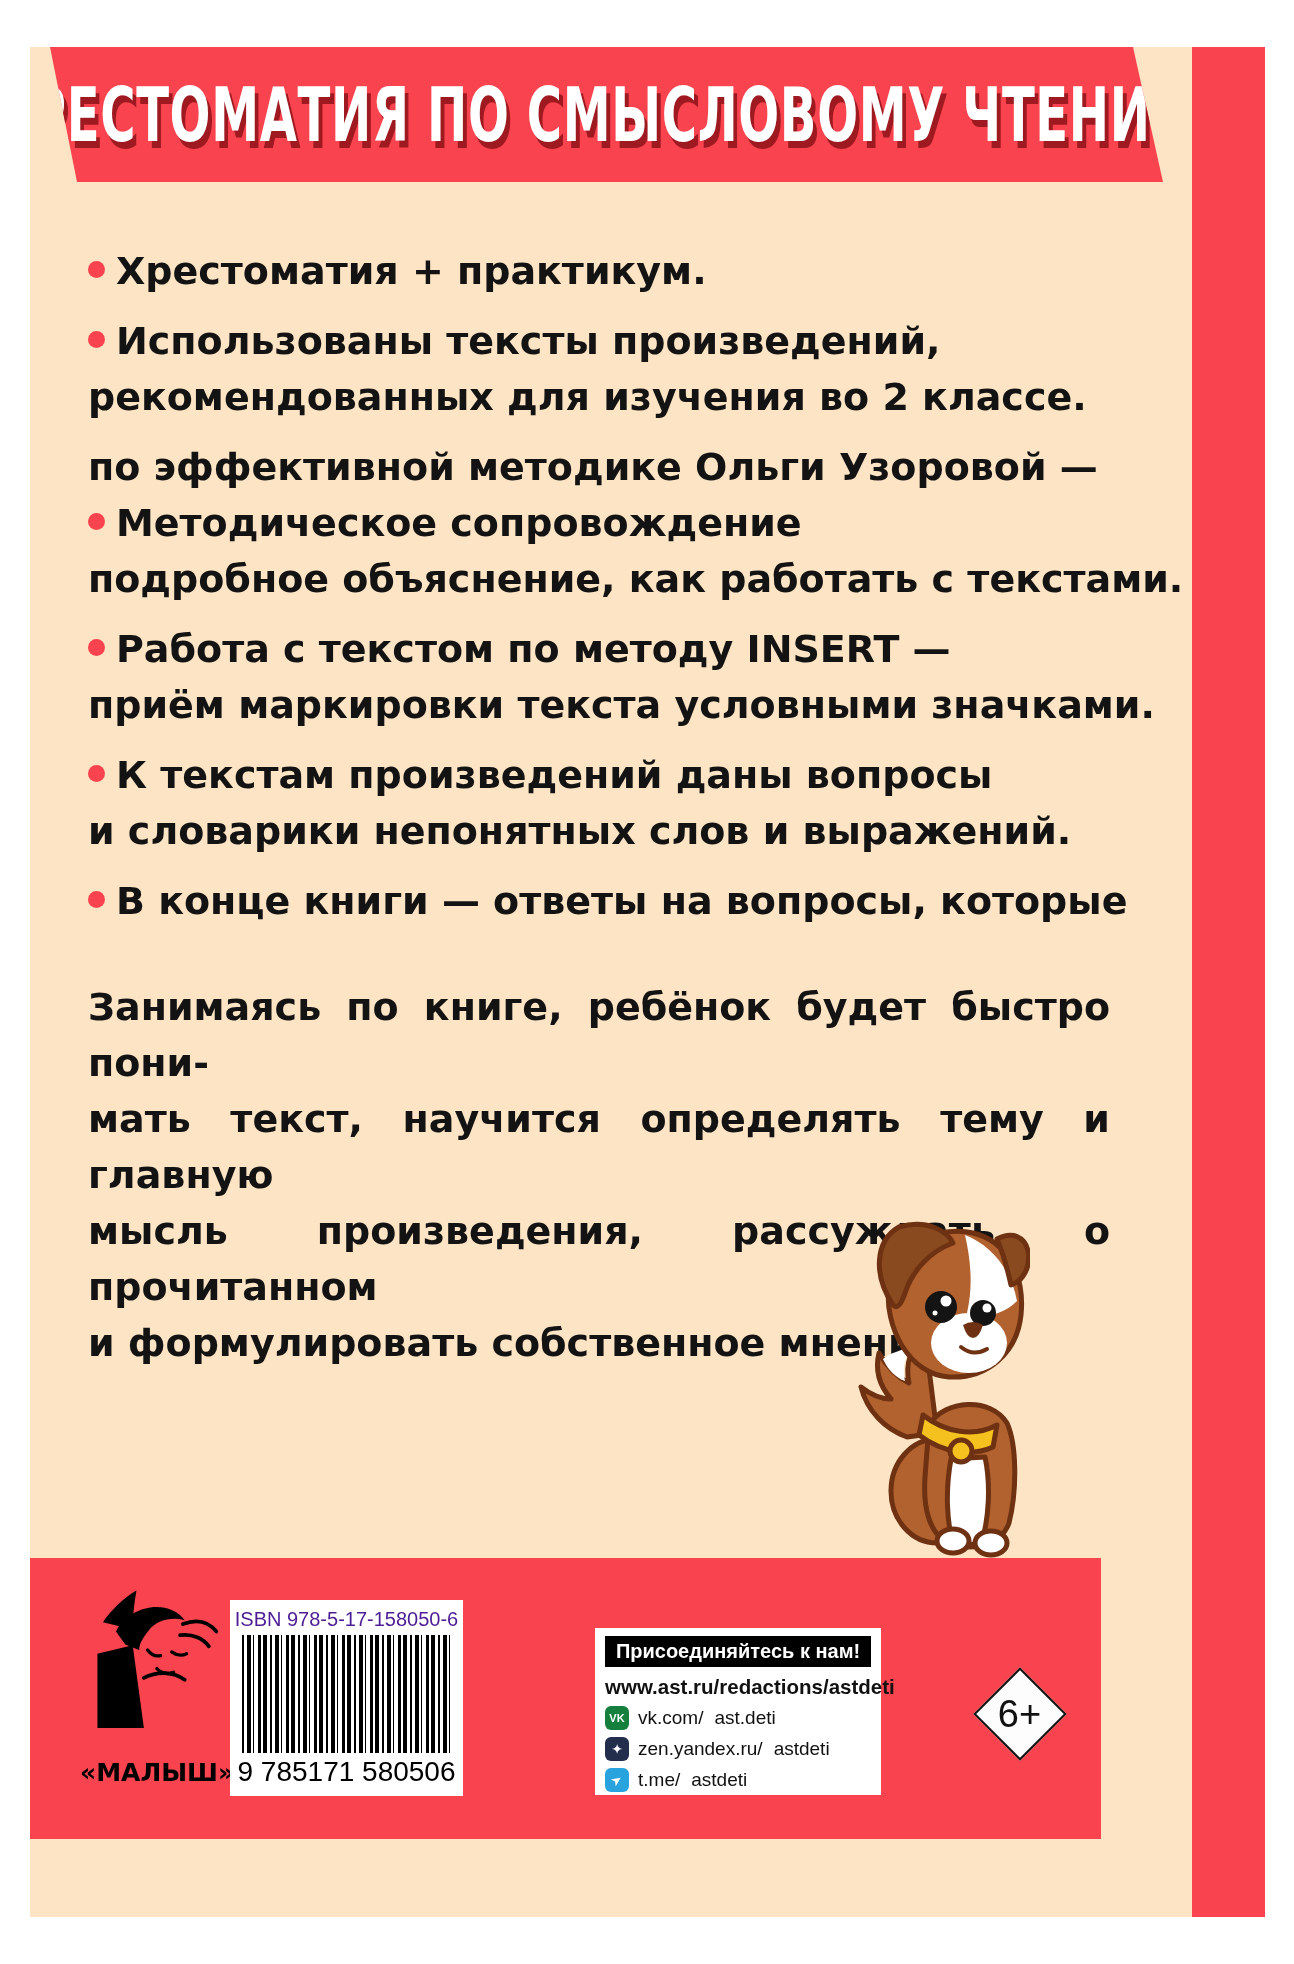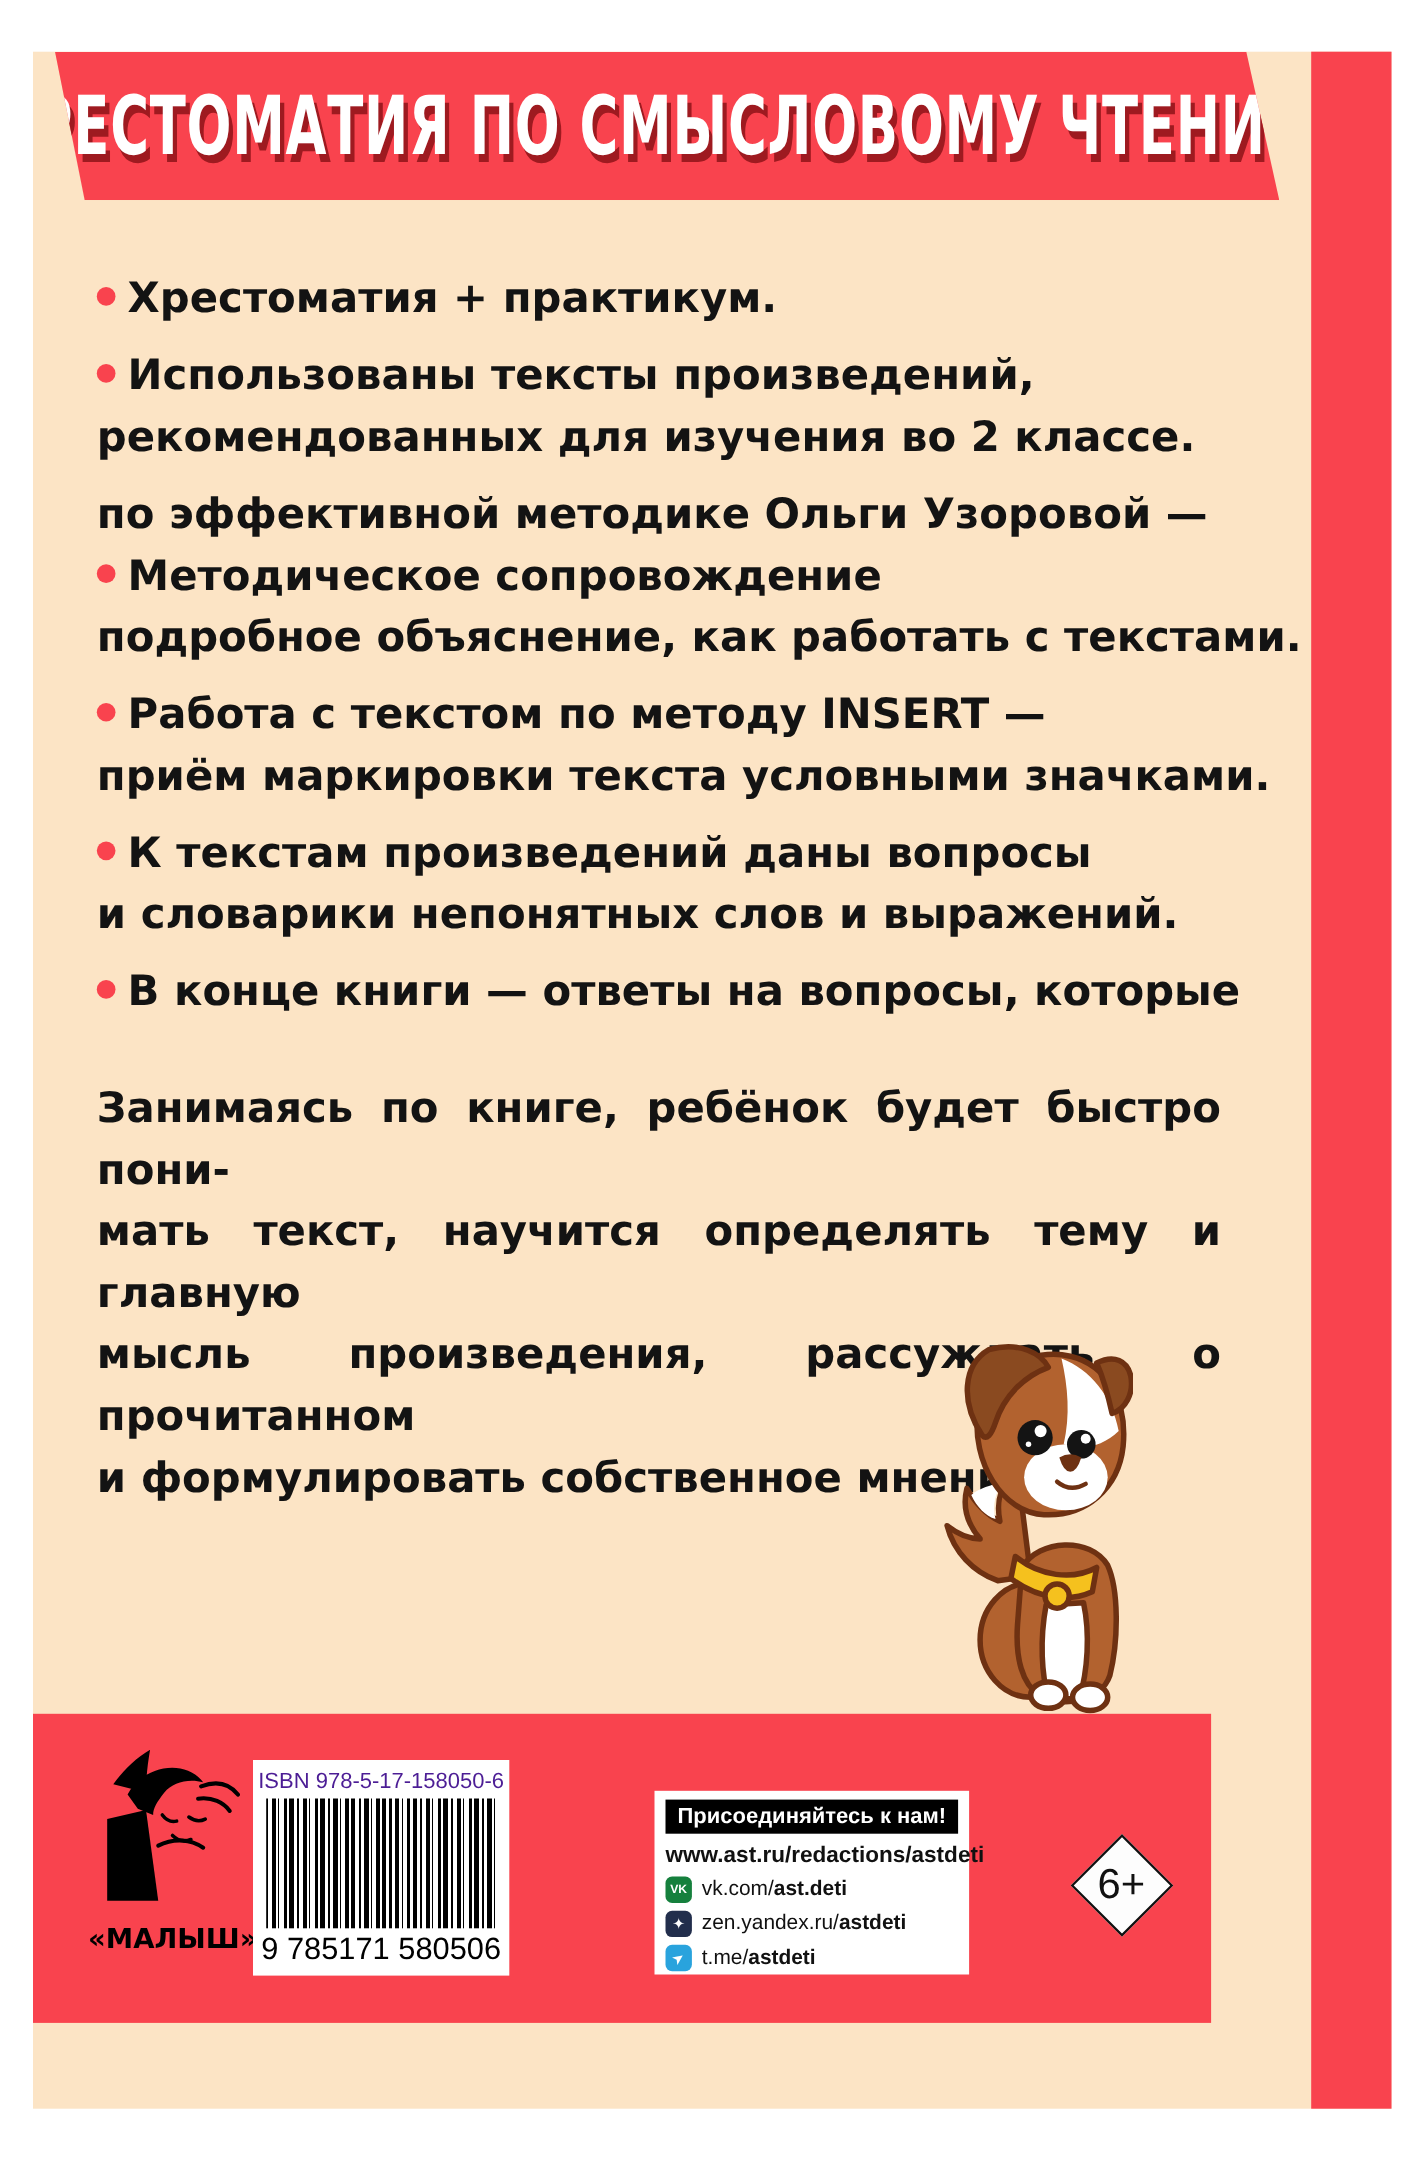--- a/index.html
+++ b/index.html
@@ -29,21 +29,21 @@
   .para .line{white-space:normal;text-align:justify;text-align-last:justify;}
   .para .line.last{text-align:justify;text-align-last:auto;}
 
   
   .dog{position:absolute;left:815px;top:1172px;}
 
   
   .band{position:absolute;left:0;top:1511px;width:1071px;height:281px;background:#f9434e;}
 
   .logo{position:absolute;left:50px;top:26px;width:150px;text-align:center;color:#000;}
-  .logo-text{margin-top:2px;font-size:25px;font-weight:bold;letter-spacing:0px;}
+  .logo-text{margin-top:12px;font-size:25px;font-weight:bold;letter-spacing:0px;}
 
   .barcode-box{position:absolute;left:200px;top:42px;width:233px;height:196px;background:#ffffff;
                text-align:center;}
   .isbn{margin-top:8px;font-family:"Liberation Sans",sans-serif;font-size:20px;color:#4c1d95;}
   .bars{margin:4px 12px 0 12px;height:118px;
         background:repeating-linear-gradient(90deg,
           #000 0 2px,#fff 2px 5px,#000 5px 9px,#fff 9px 11px,#000 11px 12px,
           #fff 12px 16px,#000 16px 19px,#fff 19px 21px,#000 21px 25px,#fff 25px 28px);}
   .digits{margin-top:3px;font-family:Liberation Sans, sans-serif;font-size:28px;color:#000;
           letter-spacing:0px;}
@@ -53,21 +53,21 @@
   .join{background:#000;color:#fff;font-weight:bold;font-size:20px;text-align:center;
         padding:4px 0;width:100%;}
   .url{font-weight:bold;font-size:20.5px;margin-top:8px;}
   .row{display:flex;align-items:center;margin-top:7px;font-size:19px;line-height:24px;}
   .sicon{display:inline-flex;align-items:center;justify-content:center;width:24px;height:24px;
          border-radius:6px;color:#fff;margin-right:9px;flex:0 0 auto;}
   .sicon.vk{background:#15803d;font-size:11px;font-weight:bold;}
   .sicon.zen{background:#222e4c;font-size:14px;}
   .sicon.tg{background:#29a3dd;font-size:13px;}
   .sicon.tg span{transform:rotate(-35deg) translateX(-1px);display:inline-block;}
-  .row b{font-weight:bold;}
+  .row b{font-weight:normal;margin-left:11px;}
 
   .diamond{position:absolute;left:957px;top:123px;width:62px;height:62px;background:#fdfdfd;
            border:2px solid #111;transform:rotate(45deg);display:flex;align-items:center;
            justify-content:center;}
   .diamond span{transform:rotate(-45deg);font-family:"Liberation Sans",sans-serif;
                 font-size:38px;color:#111;}
 </style>
 </head>
 <body>
 

